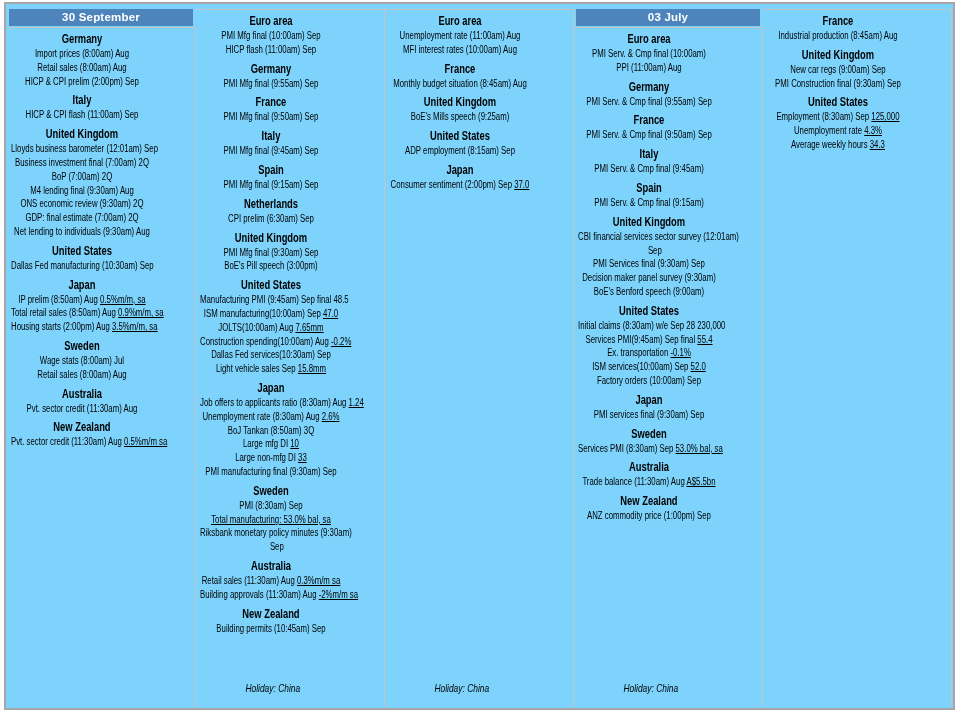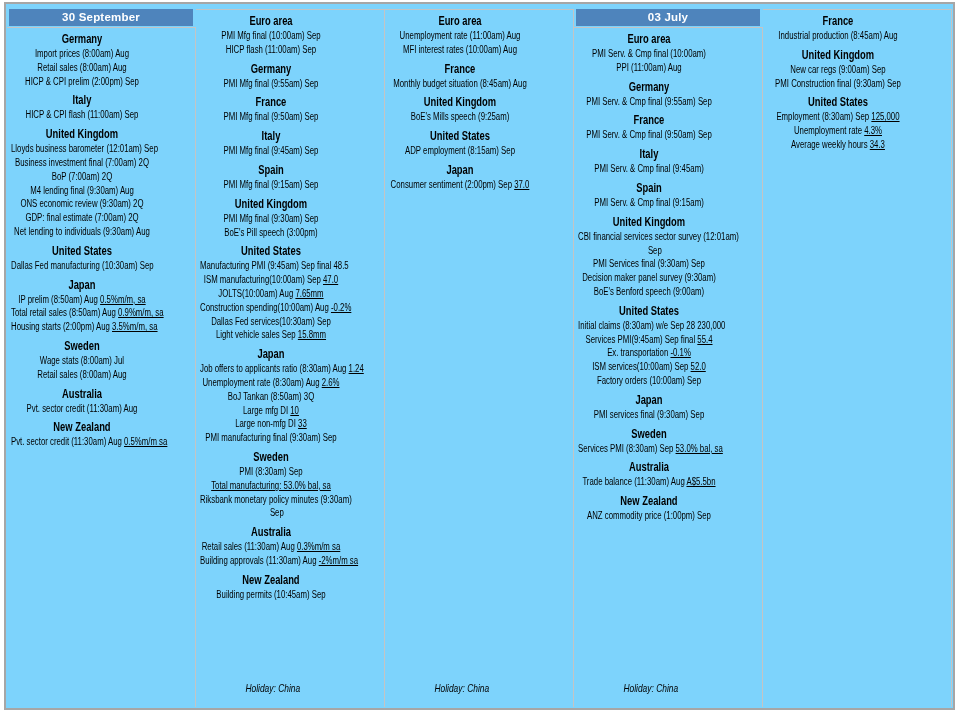--- a/index.html
+++ b/index.html
@@ -151,20 +151,24 @@
           </div>
           <div class="section">
             <div class="country">Italy</div>
             <div class="event"><span class="pre">PMI Mfg final (9:45am) Sep</span></div>
           </div>
           <div class="section">
             <div class="country">Spain</div>
             <div class="event"><span class="pre">PMI Mfg final (9:15am) Sep</span></div>
           </div>
           <div class="section">
+            <div class="country">Netherlands</div>
+            <div class="event"><span class="pre">CPI prelim (6:30am) Sep</span></div>
+          </div>
+          <div class="section">
             <div class="country">United Kingdom</div>
             <div class="event"><span class="pre">PMI Mfg final (9:30am) Sep</span></div>
             <div class="event"><span class="pre">BoE's Pill speech (3:00pm)</span></div>
           </div>
           <div class="section">
             <div class="country">United States</div>
             <div class="event"><span class="pre">Manufacturing PMI (9:45am) Sep final 48.5</span></div>
             <div class="event"><span class="pre">ISM manufacturing(10:00am) Sep</span> <span class="und">47.0</span></div>
             <div class="event"><span class="pre">JOLTS(10:00am) Aug</span> <span class="und">7.65mm</span></div>
             <div class="event"><span class="pre">Construction spending(10:00am) Aug</span> <span class="und">-0.2%</span></div>

